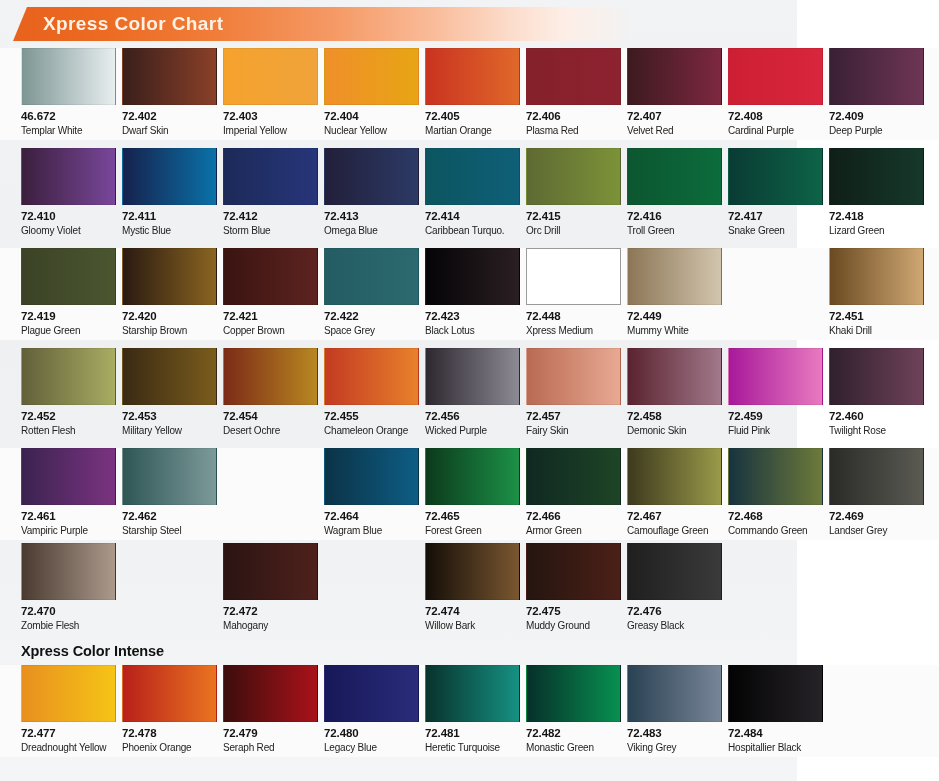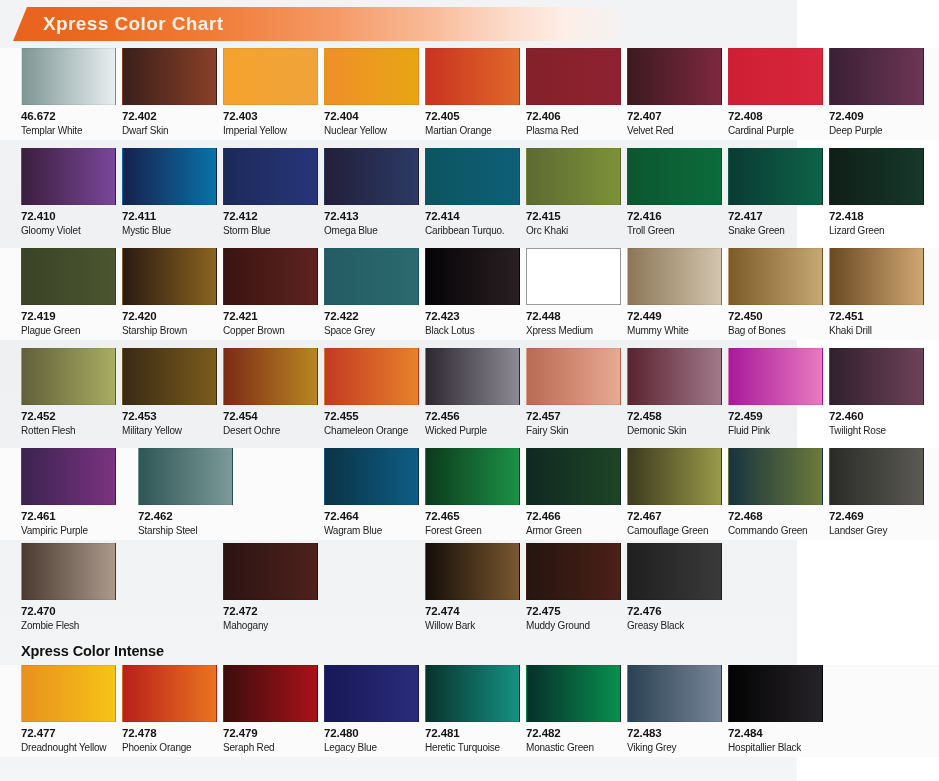--- a/index.html
+++ b/index.html
@@ -178,21 +178,21 @@
           <div class="name">Omega Blue</div>
         </div>
         <div class="swatch-cell" style="left: 425px;">
           <div class="swatch" style="background: linear-gradient(90deg, rgb(12, 85, 96) 0%, rgb(14, 95, 119) 100%);"></div>
           <div class="code">72.414</div>
           <div class="name">Caribbean Turquo.</div>
         </div>
         <div class="swatch-cell" style="left: 526px;">
           <div class="swatch" style="background: linear-gradient(90deg, rgb(94, 106, 51) 0%, rgb(124, 146, 56) 100%);"></div>
           <div class="code">72.415</div>
-          <div class="name">Orc Khaki</div>
+          <div class="name">Orc Drill</div>
         </div>
         <div class="swatch-cell" style="left: 627px;">
           <div class="swatch" style="background: linear-gradient(90deg, rgb(12, 86, 48) 0%, rgb(12, 108, 59) 100%);"></div>
           <div class="code">72.416</div>
           <div class="name">Troll Green</div>
         </div>
         <div class="swatch-cell" style="left: 728px;">
           <div class="swatch" style="background: linear-gradient(90deg, rgb(10, 59, 52) 0%, rgb(13, 99, 71) 100%);"></div>
           <div class="code">72.417</div>
           <div class="name">Snake Green</div>
@@ -232,25 +232,20 @@
         <div class="swatch-cell" style="left: 526px;">
           <div class="swatch white-chip" style="background: linear-gradient(90deg, rgb(255, 255, 255) 0%, rgb(255, 255, 255) 100%);"></div>
           <div class="code">72.448</div>
           <div class="name">Xpress Medium</div>
         </div>
         <div class="swatch-cell" style="left: 627px;">
           <div class="swatch" style="background: linear-gradient(90deg, rgb(140, 118, 86) 0%, rgb(210, 197, 174) 100%);"></div>
           <div class="code">72.449</div>
           <div class="name">Mummy White</div>
         </div>
-        <div class="swatch-cell" style="left: 728px;">
-          <div class="swatch" style="background: linear-gradient(90deg, rgb(124, 91, 40) 0%, rgb(198, 168, 115) 100%);"></div>
-          <div class="code">72.450</div>
-          <div class="name">Bag of Bones</div>
-        </div>
         <div class="swatch-cell" style="left: 829px;">
           <div class="swatch" style="background: linear-gradient(90deg, rgb(107, 74, 34) 0%, rgb(207, 167, 115) 100%);"></div>
           <div class="code">72.451</div>
           <div class="name">Khaki Drill</div>
         </div>
       </div>
       <div class="row band-none" style="top: 348px; height: 92px;">
         <div class="swatch-cell" style="left: 21px;">
           <div class="swatch" style="background: linear-gradient(90deg, rgb(98, 96, 58) 0%, rgb(168, 173, 98) 100%);"></div>
           <div class="code">72.452</div>
@@ -296,21 +291,21 @@
           <div class="code">72.460</div>
           <div class="name">Twilight Rose</div>
         </div>
       </div>
       <div class="row band-light" style="top: 448px; height: 92px;">
         <div class="swatch-cell" style="left: 21px;">
           <div class="swatch" style="background: linear-gradient(90deg, rgb(59, 35, 80) 0%, rgb(123, 51, 129) 100%);"></div>
           <div class="code">72.461</div>
           <div class="name">Vampiric Purple</div>
         </div>
-        <div class="swatch-cell" style="left: 122px; margin-left: 16px;">
+        <div class="swatch-cell" style="left: 122px;">
           <div class="swatch" style="background: linear-gradient(90deg, rgb(46, 86, 85) 0%, rgb(125, 154, 154) 100%);"></div>
           <div class="code">72.462</div>
           <div class="name">Starship Steel</div>
         </div>
         <div class="swatch-cell" style="left: 324px;">
           <div class="swatch" style="background: linear-gradient(90deg, rgb(11, 51, 70) 0%, rgb(14, 93, 133) 100%);"></div>
           <div class="code">72.464</div>
           <div class="name">Wagram Blue</div>
         </div>
         <div class="swatch-cell" style="left: 425px;">

